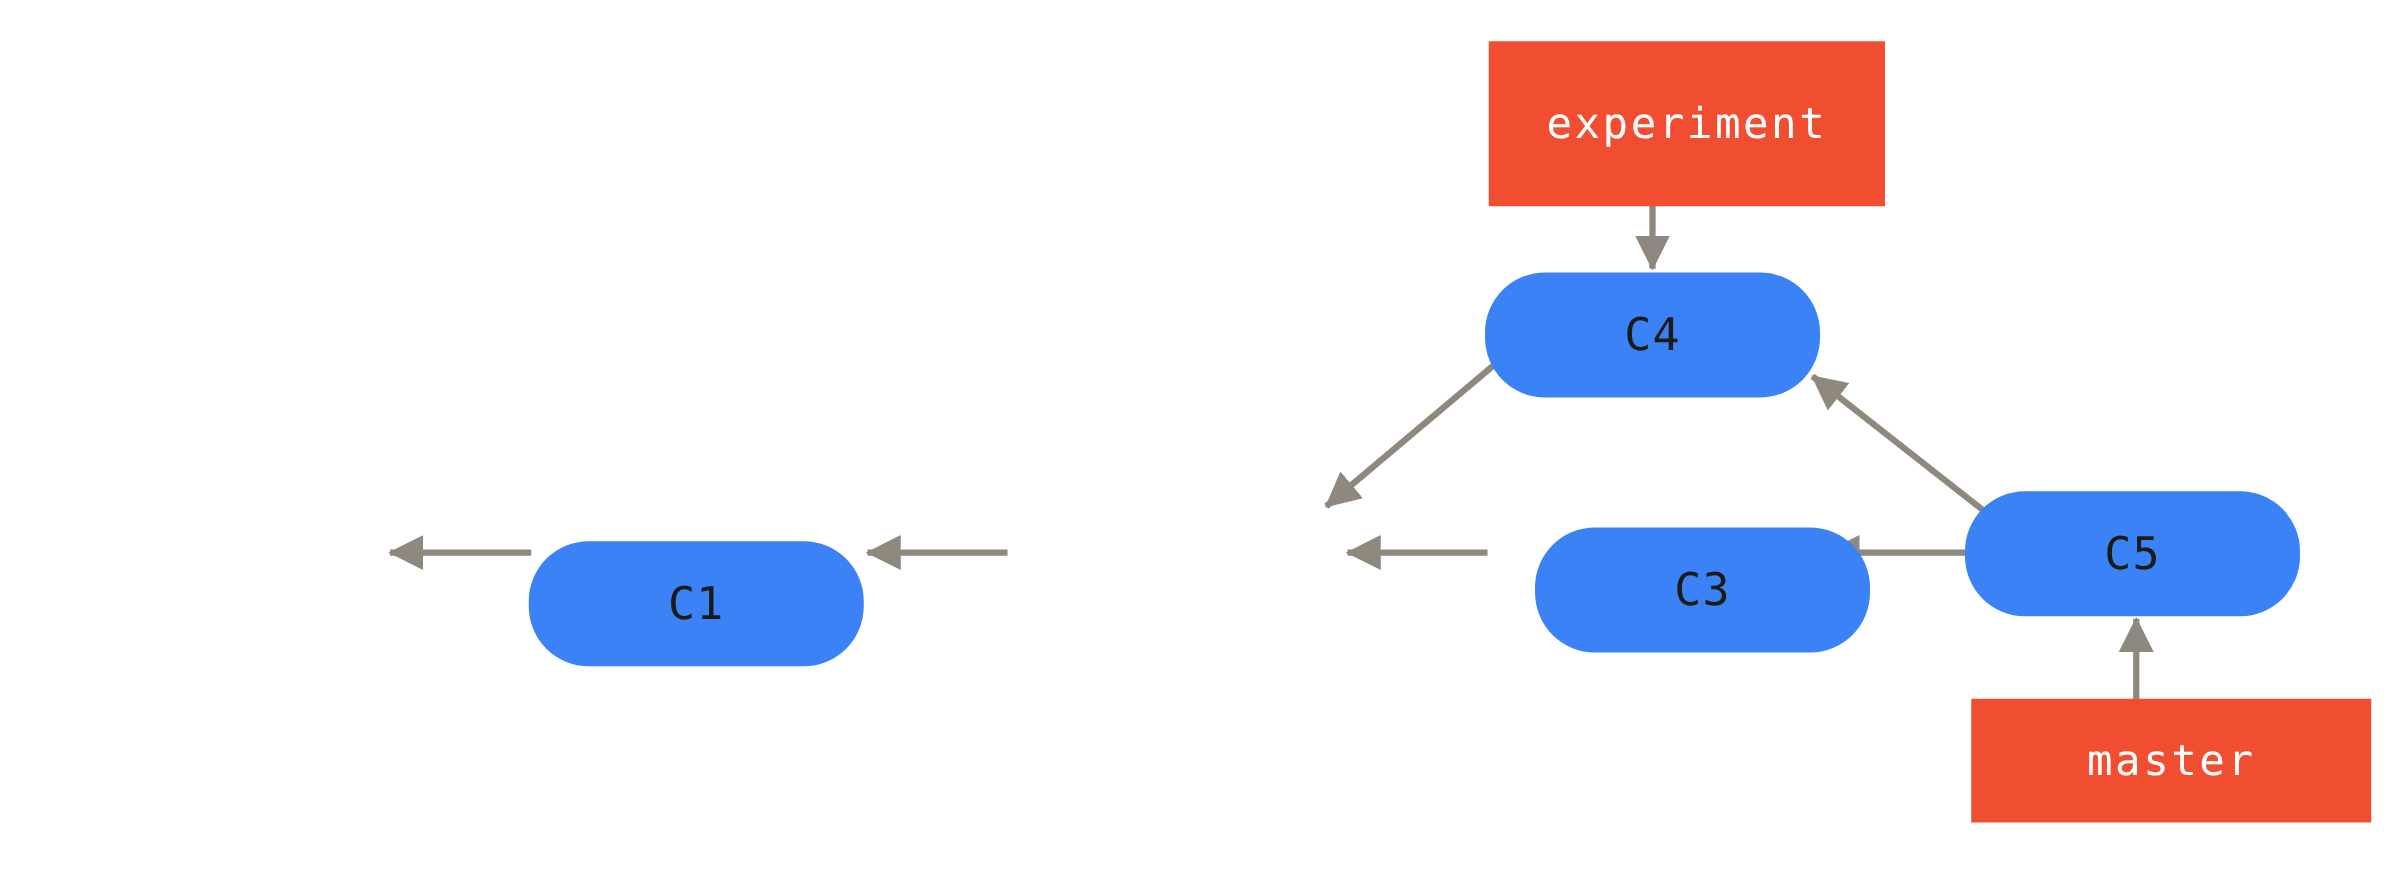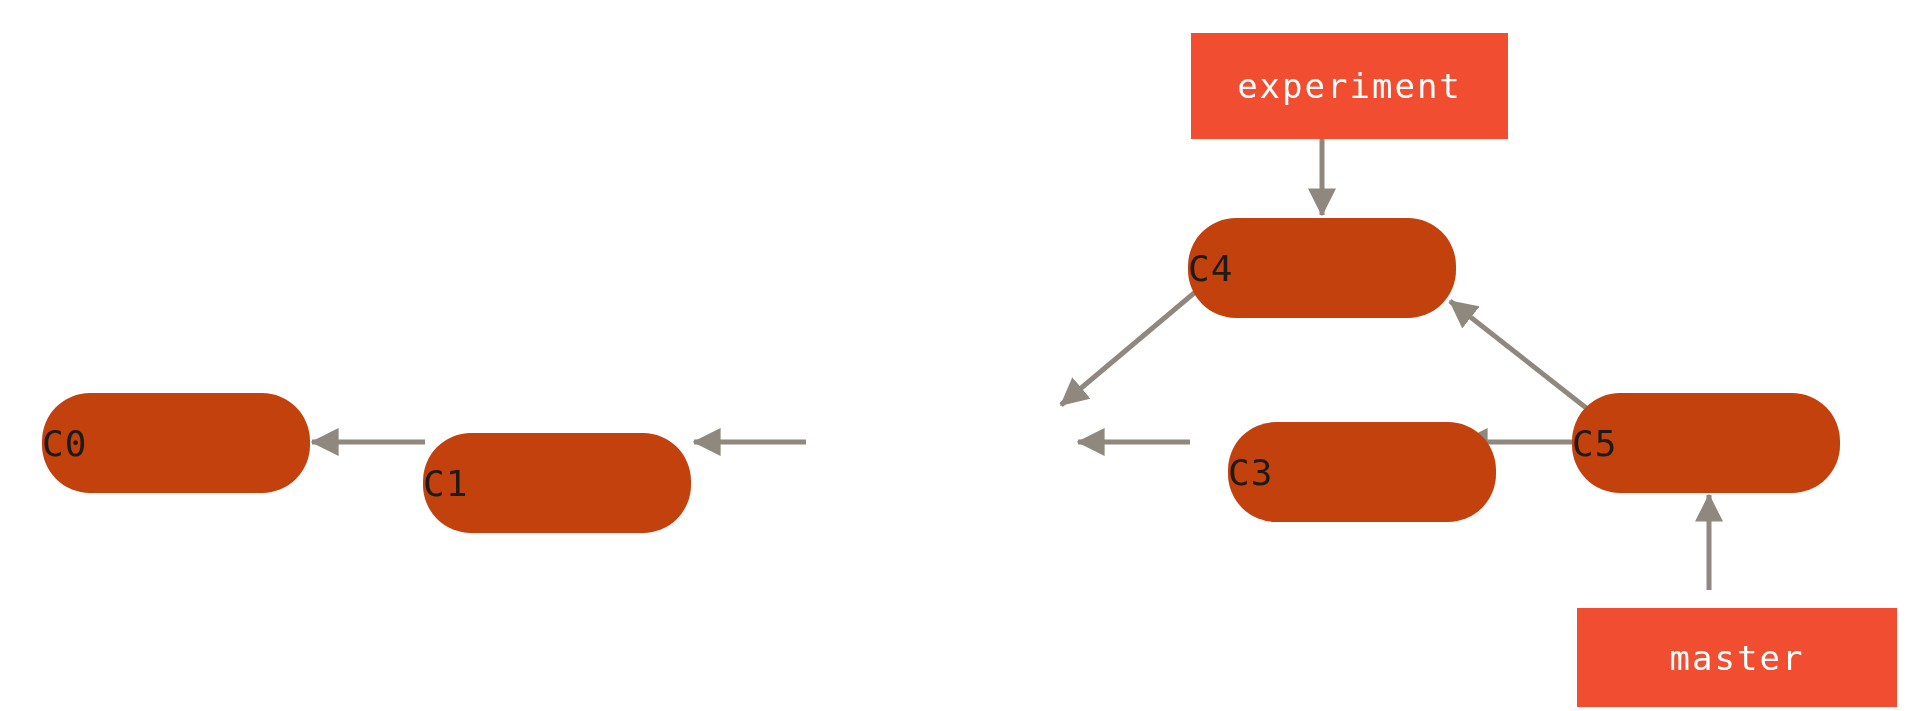--- a/index.html
+++ b/index.html
@@ -18,25 +18,25 @@
   svg.edges {
     position: absolute;
     left: 0;
     top: 0;
     z-index: 1;
   }
   .commit-node {
     position: absolute;
     width: 268px;
     height: 100px;
-    background: #c2410c;
+    background: #3b82f6;
     border-radius: 48px;
     display: flex;
     align-items: center;
-    justify-content: flex-start;
+    justify-content: center;
     z-index: 2;
   }
   .commit-node .label {
     font-size: 36px;
     color: #1c1b17;
     letter-spacing: 1px;
   }
   .branch-label {
     position: absolute;
     background: #f14e31;
@@ -47,25 +47,25 @@
   }
   .branch-label .label {
     font-size: 34px;
     color: #ffffff;
     letter-spacing: 2px;
   }
   .branch-label.experiment {
     left: 1191px;
     top: 33px;
     width: 317px;
-    height: 106px;
+    height: 132px;
   }
   .branch-label.master {
     left: 1577px;
-    top: 608px;
+    top: 559px;
     width: 320px;
     height: 99px;
   }
   .node-c0 { left: 42px;   top: 393px; }
   .node-c1 { left: 423px;  top: 393px; margin-top: 40px; }
   .node-c2 { left: 804px;  top: 393px; }
   .node-c3 { left: 1228px; top: 393px; margin-top: 29px; }
   .node-c4 { left: 1188px; top: 218px; }
   .node-c5 { left: 1572px; top: 393px; }
 </style>
@@ -91,23 +91,20 @@
 
     <line x1="1250" y1="246" x2="1061" y2="405" stroke="#8e887e" stroke-width="5" marker-end="url(#arrowhead)"></line>
 
     <line x1="1627" y1="440" x2="1450" y2="301" stroke="#8e887e" stroke-width="5" marker-end="url(#arrowhead)"></line>
 
     <line x1="1322" y1="128" x2="1322" y2="215" stroke="#8e887e" stroke-width="5" marker-end="url(#arrowhead)"></line>
 
     <line x1="1709" y1="590" x2="1709" y2="495" stroke="#8e887e" stroke-width="5" marker-end="url(#arrowhead)"></line>
   </svg>
 
-  <div class="commit-node node-c0">
-    <span class="label">C0</span>
-  </div>
 
   <div class="commit-node node-c1">
     <span class="label">C1</span>
   </div>
 
 
   <div class="commit-node node-c3">
     <span class="label">C3</span>
   </div>
 

